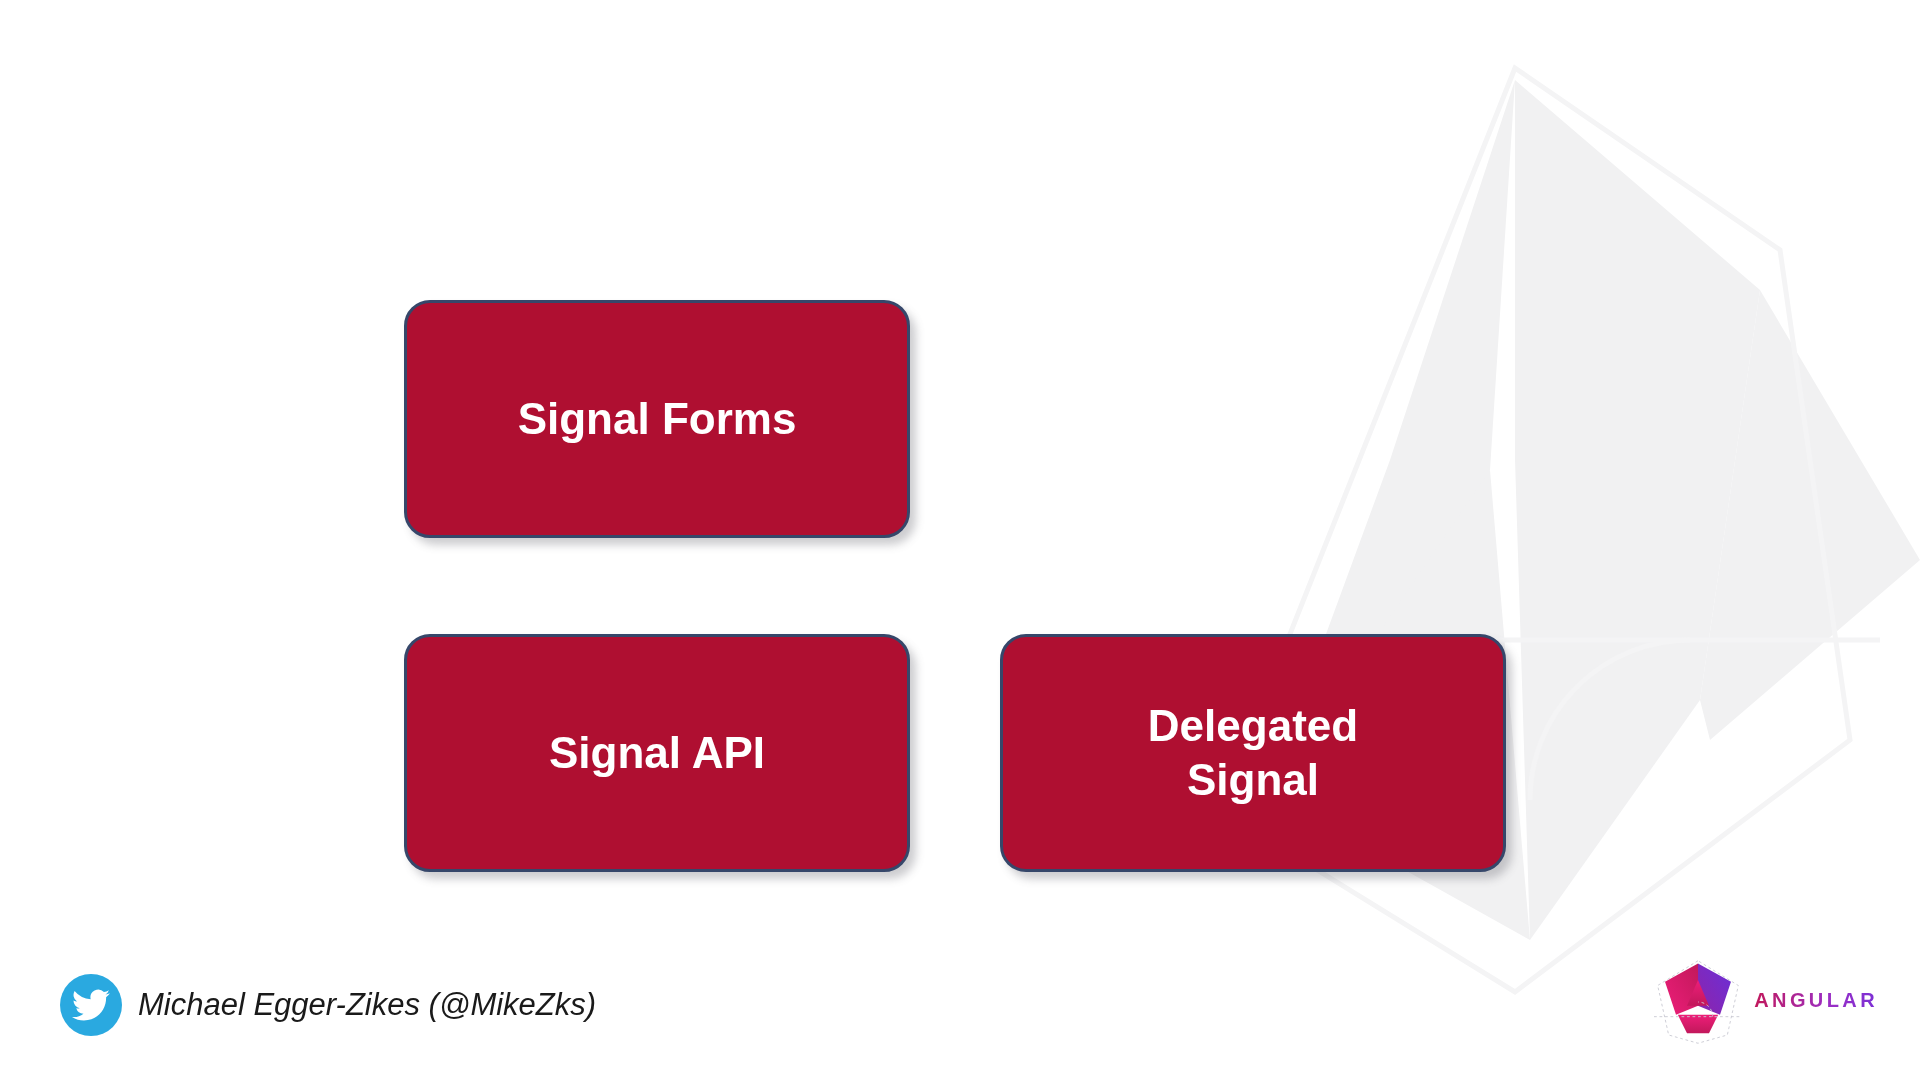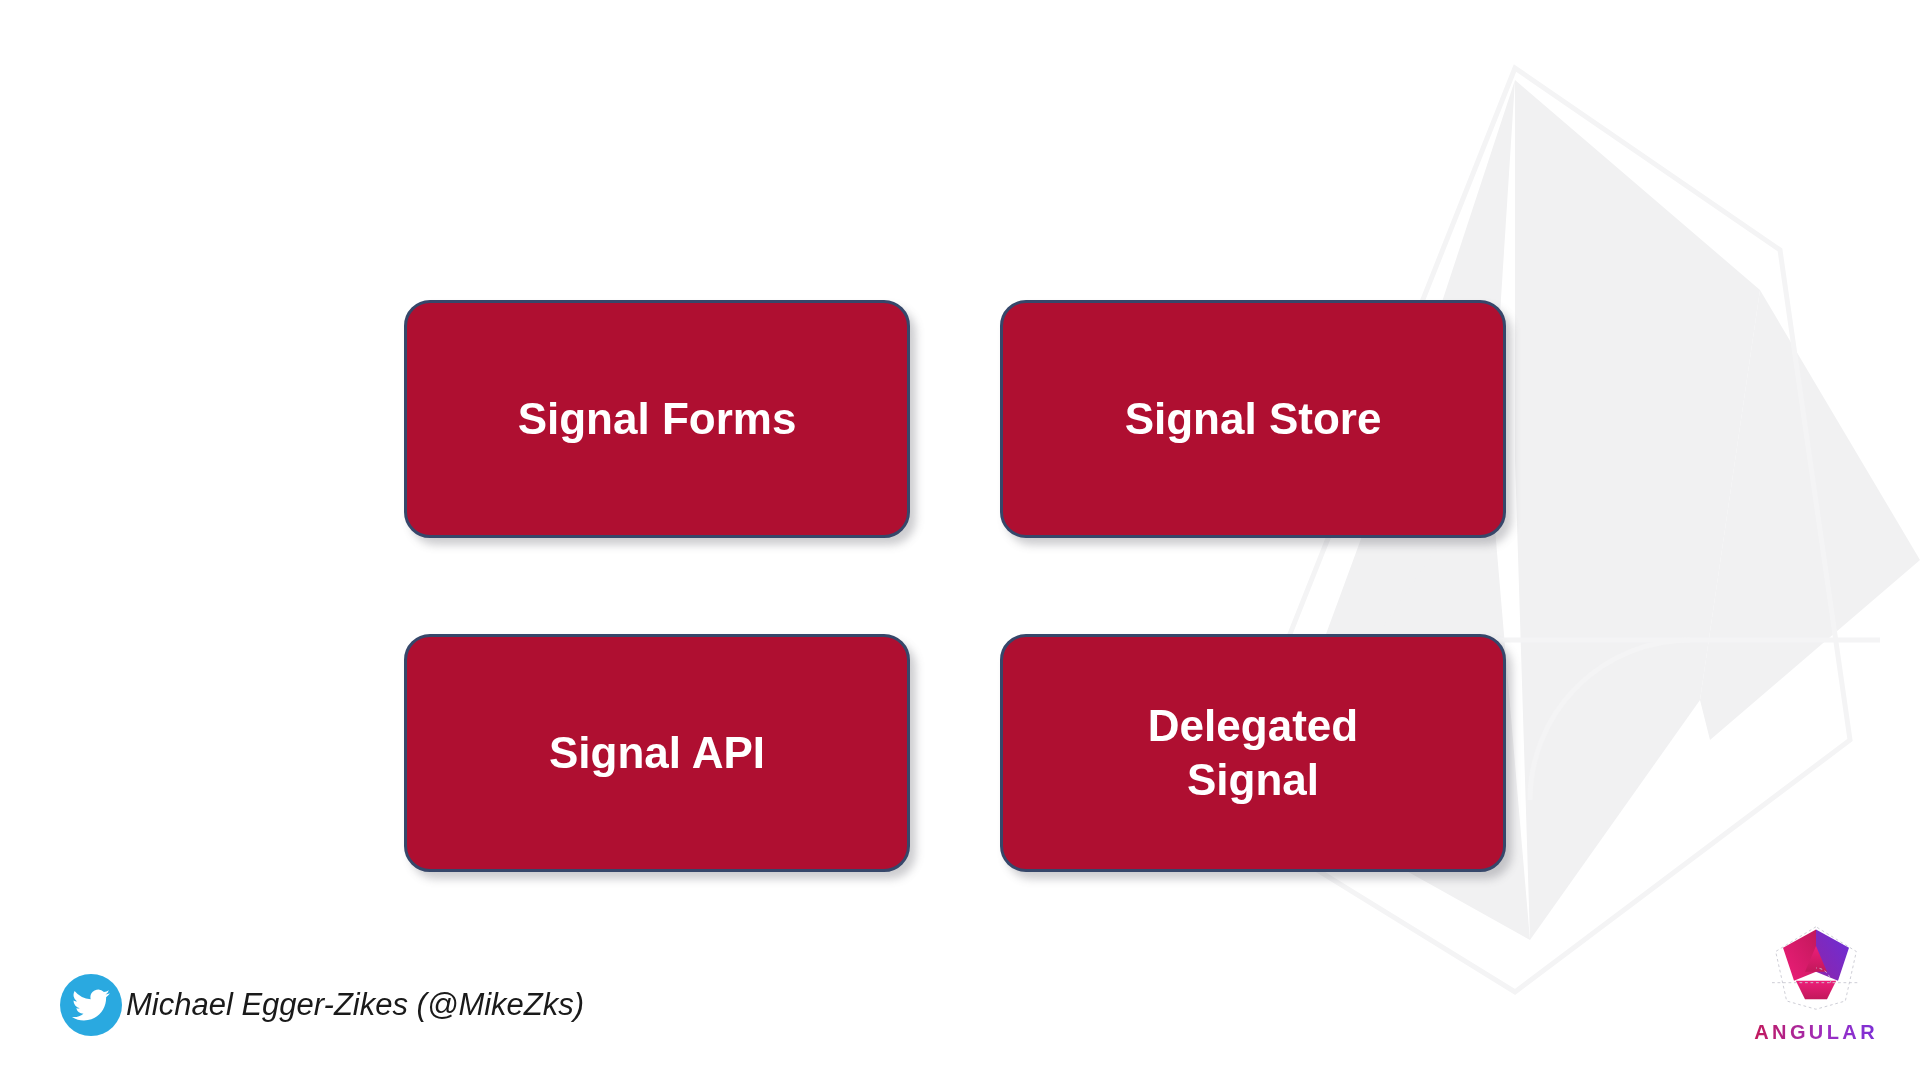--- a/index.html
+++ b/index.html
@@ -77,21 +77,21 @@
   #box-event-api     { left: 404px;  top: 634px; width: 500px; height: 232px; }
   #box-delegated-signal { left: 1000px; top: 634px; width: 500px; height: 232px; }
 
   
   #footer-author {
     position: absolute;
     left: 60px;
     bottom: 44px;
     display: flex;
     align-items: center;
-    gap: 4px;
+    gap: 16px;
     z-index: 3;
   }
   #twitter-icon {
     width: 62px;
     height: 62px;
     border-radius: 50%;
     background: #2AA9E0;
     display: flex;
     align-items: center;
     justify-content: center;
@@ -107,21 +107,20 @@
 
   
   #footer-logo {
     position: absolute;
     right: 42px;
     bottom: 34px;
     display: flex;
     align-items: center;
     gap: 10px;
     z-index: 3;
-    flex-direction: column;
   }
   #logo-mark { width: 92px; height: 88px; flex: 0 0 auto; }
   #logo-wordmark {
     display: flex;
     flex-direction: column;
     align-items: flex-start;
     line-height: 1;
   }
   #logo-angular {
     font-size: 20px;
@@ -160,23 +159,20 @@
       <path d="M470 760 a160 160 0 0 1 160 -160"></path>
       <path d="M140 600 L820 600"></path>
     </g>
   </svg>
 
 
   <div class="box" id="box-signal-forms">
     <span class="box-label">Signal Forms</span>
   </div>
 
-  <div class="box" id="box-signal-store">
-    <span class="box-label">Signal Store</span>
-  </div>
 
   <div class="box" id="box-event-api">
     <span class="box-label">Signal API</span>
   </div>
 
   <div class="box" id="box-delegated-signal">
     <span class="box-label">Delegated
 Signal</span>
   </div>
 

